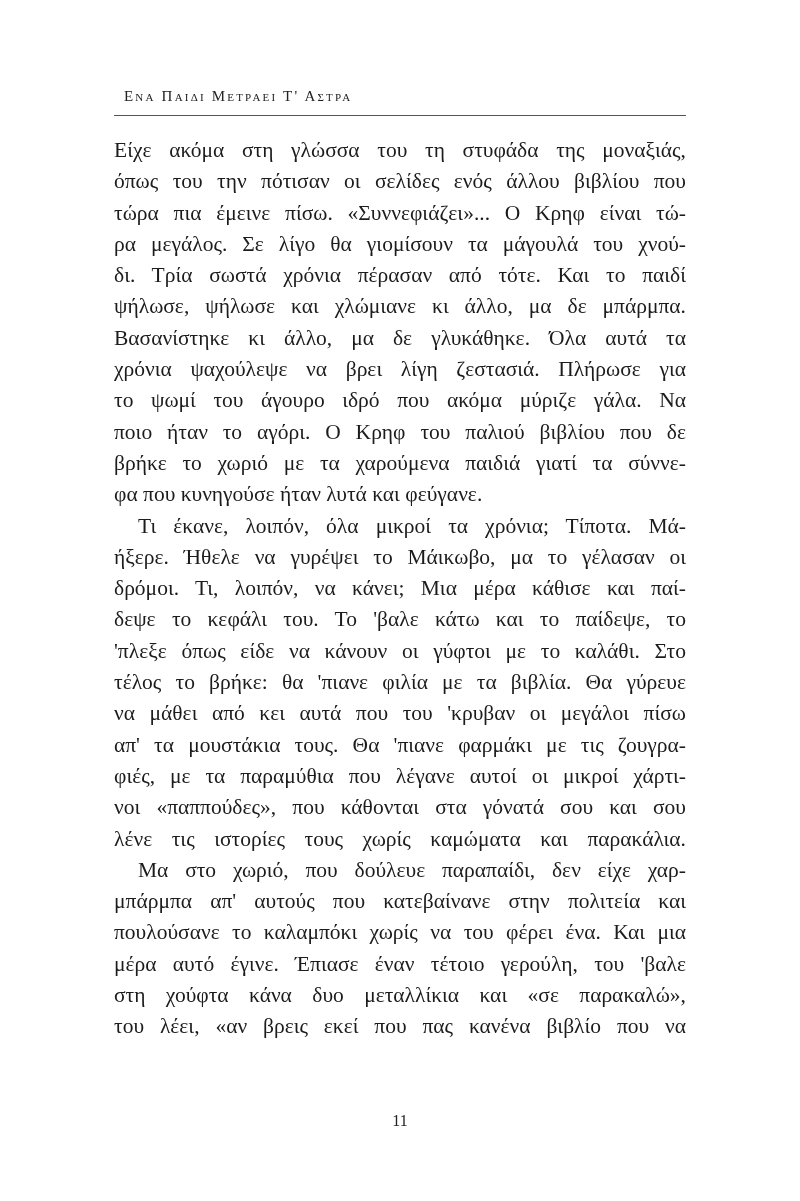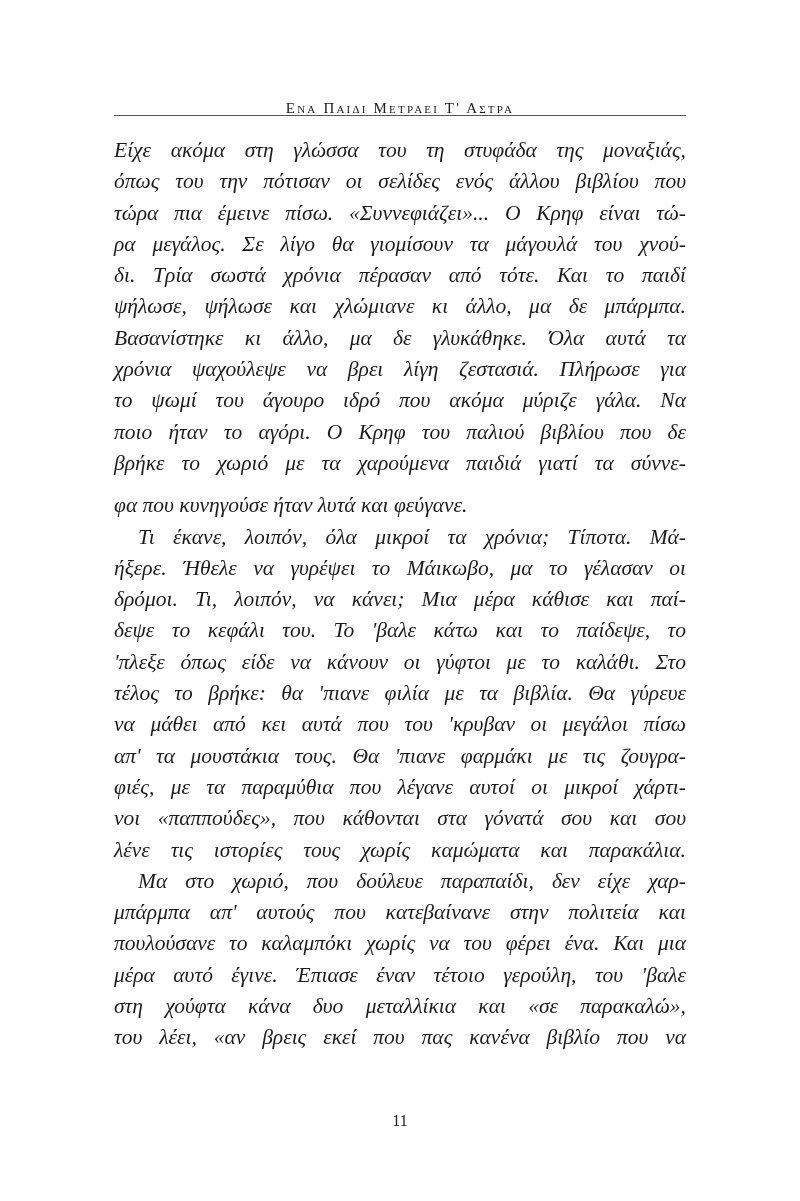--- a/index.html
+++ b/index.html
@@ -1,36 +1,35 @@
 <!DOCTYPE html>
 <html><head>
 <meta charset="utf-8">
 <style>
   html, body { margin: 0; padding: 0; background: #ffffff; }
   body { width: 800px; height: 1201px; position: relative; overflow: hidden; color: #1a1a1a; }
   .page { position: absolute; left: 0; top: 0; width: 800px; height: 1201px; background: #fff; }
   .running-head {
-    position: absolute; left: 114px; width: 572px; top: 88px;
-    text-align: center;
+    position: absolute; left: 124px; width: 572px; top: 88px;
+    text-align: left;
     font-family: "Liberation Serif", "DejaVu Serif", serif;
     font-size: 15px; letter-spacing: 2.2px; color: #222;
     font-variant: small-caps;
-    margin-top: 12px;
   }
   .head-rule {
     position: absolute; left: 114px; width: 572px; top: 115px;
     height: 0; border-top: 1.5px solid #555;
   }
   .body-text {
     position: absolute; left: 114px; width: 572px; top: 135px;
     font-family: "Liberation Serif", "DejaVu Serif", serif;
     font-size: 21.5px; line-height: 31.3px; color: #1c1c1c;
   }
-  .line { display: block; white-space: nowrap; text-align: justify; text-align-last: justify; height: 31.3px; font-style: italic; }
-  .line.last { text-align-last: left; margin-top: 11px; }
+  .line { display: block; white-space: nowrap; text-align: justify; text-align-last: justify; height: 31.3px; }
+  .line.last { text-align-last: left; }
   .line.indent { padding-left: 24px; }
   .folio {
     position: absolute; left: 0; width: 800px; top: 1112px; text-align: center;
     font-family: "Liberation Serif", "DejaVu Serif", serif; font-size: 16px; color: #222;
   }
 </style>
 </head>
 <body>
 
 <div class="page">

